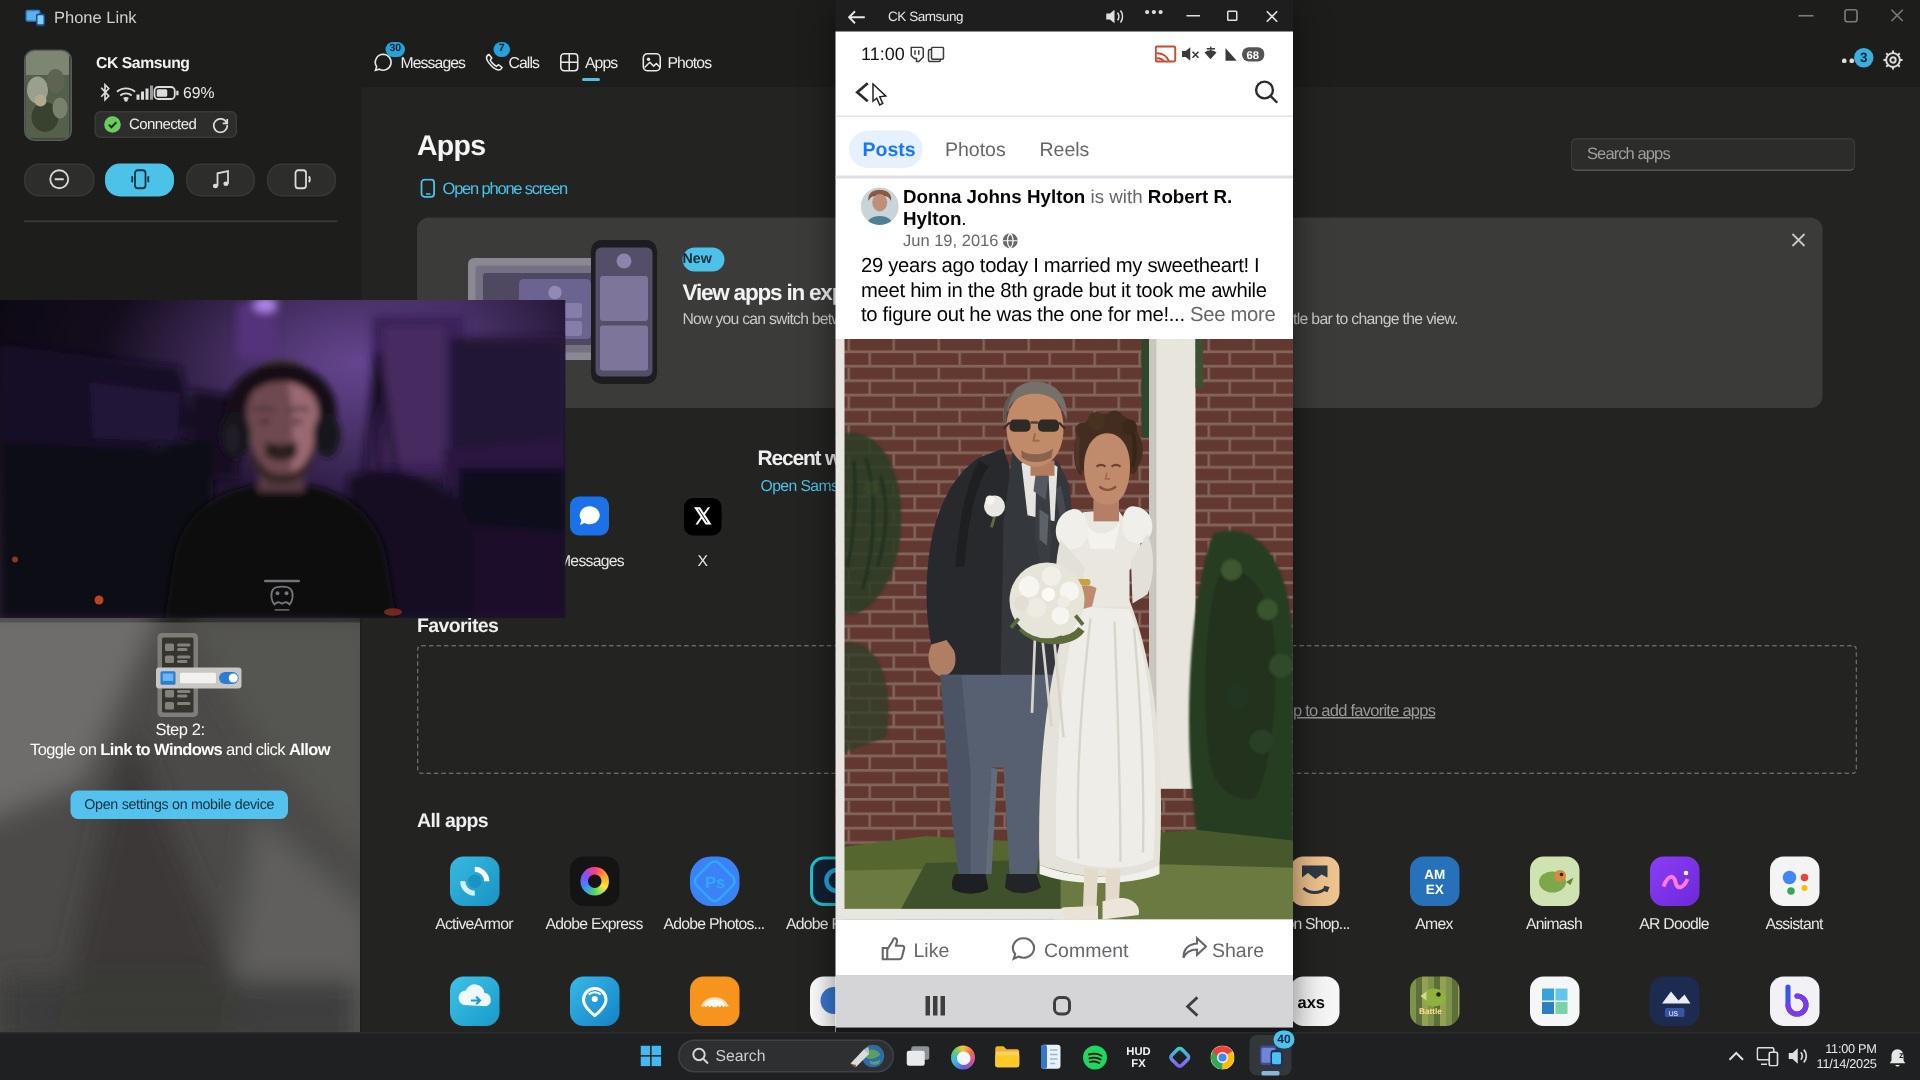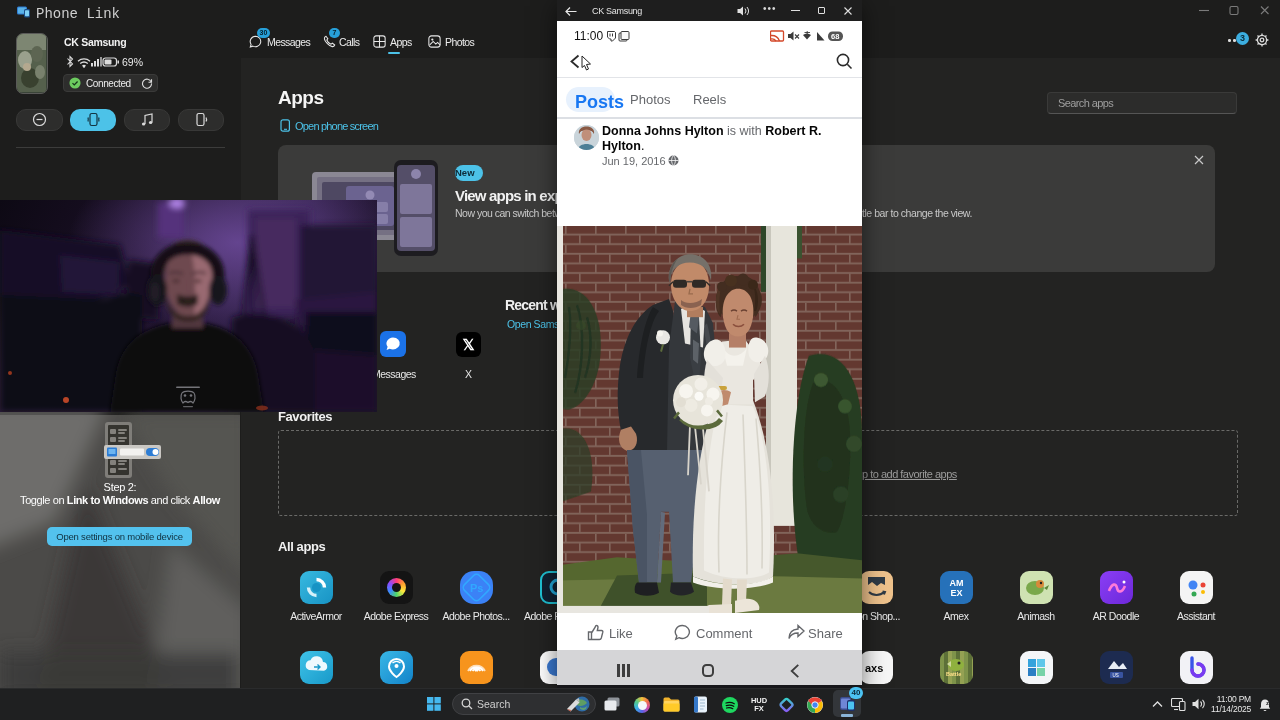--- a/index.html
+++ b/index.html
@@ -16,21 +16,21 @@
   <div class="abs" style="left:0;top:0;width:1280px;height:688px;background:#1d1d1c;"></div>
 
   <div class="abs" style="left:16px;top:4px;width:15px;height:15px;">
     <svg width="15" height="15" viewBox="0 0 15 15">
       <rect x="1" y="2.5" width="10" height="8" rx="1.5" fill="#2f7fd6"></rect>
       <rect x="2" y="3.5" width="8" height="6" rx="0.8" fill="#5ab2e8"></rect>
       <rect x="8" y="5" width="6" height="8.5" rx="1.5" fill="#1c4f8a"></rect>
       <rect x="9" y="6.2" width="4" height="6" rx="0.8" fill="#7ed0f5"></rect>
     </svg>
   </div>
-  <div class="abs" style="left:36px;top:6px;font-size:14px;color:#cfcfcf;font-family:Liberation Mono, monospace;">Phone Link</div>
+  <div class="abs" style="left:36px;top:6px;font-size:11px;color:#cfcfcf;">Phone Link</div>
 
   <svg class="abs" style="left:1190px;top:0px;" width="90" height="22" viewBox="0 0 90 22">
     <path d="M9 10.5 H19" stroke="#7b7b7b" stroke-width="1.1"></path>
     <rect x="40" y="6.5" width="8" height="8" rx="1.5" fill="none" stroke="#7b7b7b" stroke-width="1.1"></rect>
     <path d="M71 6.5 L78.5 14 M78.5 6.5 L71 14" stroke="#7b7b7b" stroke-width="1.1"></path>
   </svg>
 
   <div class="abs" style="left:241px;top:58px;width:1039px;height:630px;background:#232322;"></div>
 
   <div id="navtabs">
@@ -491,21 +491,21 @@
       <svg class="abs" style="left:24px;top:34px;" width="11" height="16" viewBox="0 0 11 16">
         <path d="M1 1 L9.5 9 L5.5 9.5 L7.5 14 L5.5 15 L3.5 10.5 L1 12.5 Z" fill="#fff" stroke="#222" stroke-width="1"></path>
       </svg>
       <svg class="abs" style="left:279px;top:32px;" width="17" height="17" viewBox="0 0 17 17">
         <circle cx="7" cy="7" r="5.6" fill="none" stroke="#2b2b2b" stroke-width="1.6"></circle>
         <path d="M11.3 11.3 L15.5 15.5" stroke="#2b2b2b" stroke-width="1.6"></path>
       </svg>
       <div class="abs" style="left:0;top:56px;width:305px;height:1px;background:#e2e4e8;"></div>
 
       <div class="abs" style="left:9px;top:66px;width:49px;height:25px;border-radius:14px;background:#e7f1fd;"></div>
-      <div class="abs" style="left:18px;top:71px;font-size:18px;font-weight:bold;color:#1877f2;">Posts</div>
+      <div class="abs" style="left:18px;top:71px;font-size:13px;font-weight:bold;color:#1877f2;">Posts</div>
       <div class="abs" style="left:73px;top:71px;font-size:13px;color:#65676b;">Photos</div>
       <div class="abs" style="left:136px;top:71px;font-size:13px;color:#65676b;">Reels</div>
       <div class="abs" style="left:0;top:96px;width:305px;height:1.5px;background:#dcdfe4;"></div>
 
       <div class="abs" style="left:17px;top:104px;width:25px;height:25px;border-radius:50%;overflow:hidden;background:#cfd8de;">
         <svg width="25" height="25" viewBox="0 0 25 25">
           <rect width="25" height="25" fill="#c9d4da"></rect>
           <path d="M5 10 C5 4 9 2 12.5 2 C16 2 20 4 20 10 C20 6 17 5.5 12.5 5.5 C8 5.5 5 6 5 10 Z" fill="#7a4a3a"></path>
           <ellipse cx="12.5" cy="10" rx="5" ry="6" fill="#c08f7a"></ellipse>
           <path d="M4 25 C4 17 21 17 21 25 Z" fill="#4d7f96"></path>
@@ -513,20 +513,21 @@
         </svg>
       </div>
       <div class="abs" style="left:45px;top:103px;font-size:12.5px;color:#050505;"><b>Donna Johns Hylton</b> <span style="color:#65676b;">is with</span> <b>Robert R.</b></div>
       <div class="abs" style="left:45px;top:118px;font-size:12.5px;color:#050505;"><b>Hylton</b>.</div>
       <div class="abs" style="left:45px;top:134px;font-size:11px;color:#65676b;">Jun 19, 2016 ·</div>
       <svg class="abs" style="left:111px;top:134px;" width="11" height="11" viewBox="0 0 11 11">
         <circle cx="5.5" cy="5.5" r="5" fill="#65676b"></circle>
         <path d="M0.5 5.5 H10.5 M5.5 0.5 C3 3 3 8 5.5 10.5 C8 8 8 3 5.5 0.5 Z" stroke="#fbfbfb" stroke-width="0.8" fill="none"></path>
       </svg>
 
+      <div class="abs wrap" style="left:17px;top:148px;width:280px;font-size:13.5px;line-height:16.5px;letter-spacing:-0.2px;color:#050505;">29 years ago today I married my sweetheart! I meet him in the 8th grade but it took me awhile to figure out he was the one for me!... <span style="color:#65676b;">See more</span></div>
 
       <svg class="abs" style="left:0;top:205px;" width="305" height="387" viewBox="0 0 305 382" preserveAspectRatio="none">
         <defs>
           <pattern id="brick" width="30" height="19" patternUnits="userSpaceOnUse">
             <rect width="30" height="19" fill="#6f4037"></rect>
             <rect width="30" height="1.8" y="7.5" fill="#9b8075"></rect>
             <rect width="30" height="1.8" y="17" fill="#9b8075"></rect>
             <rect x="8" y="0" width="1.6" height="8" fill="#9b8075"></rect>
             <rect x="22" y="9" width="1.6" height="8" fill="#9b8075"></rect>
           </pattern>

